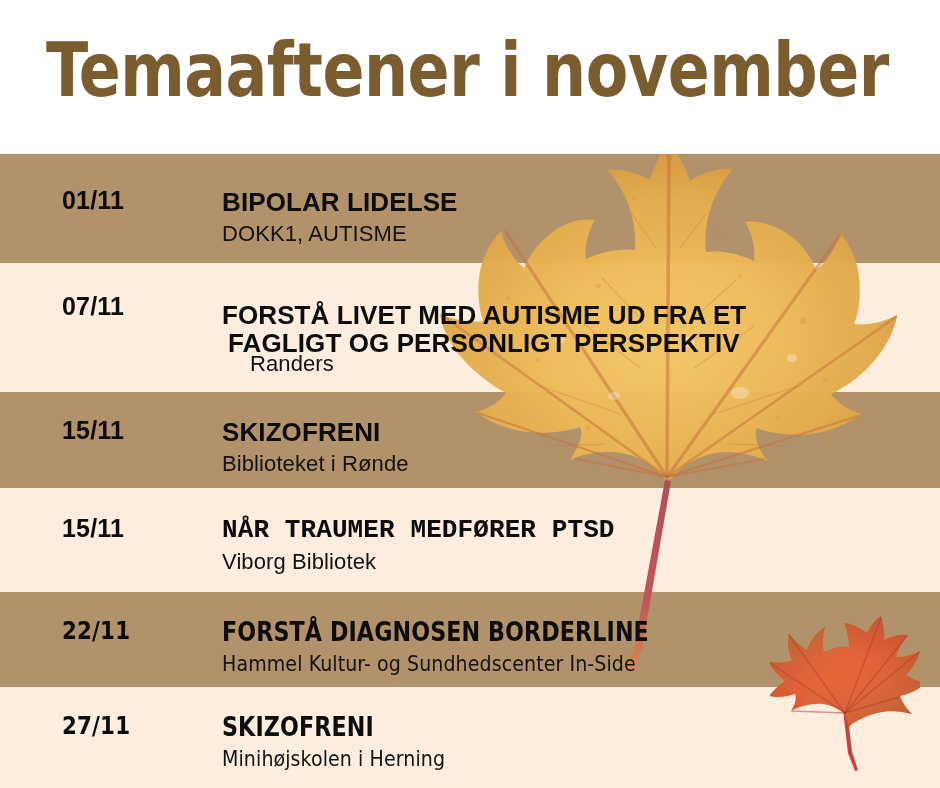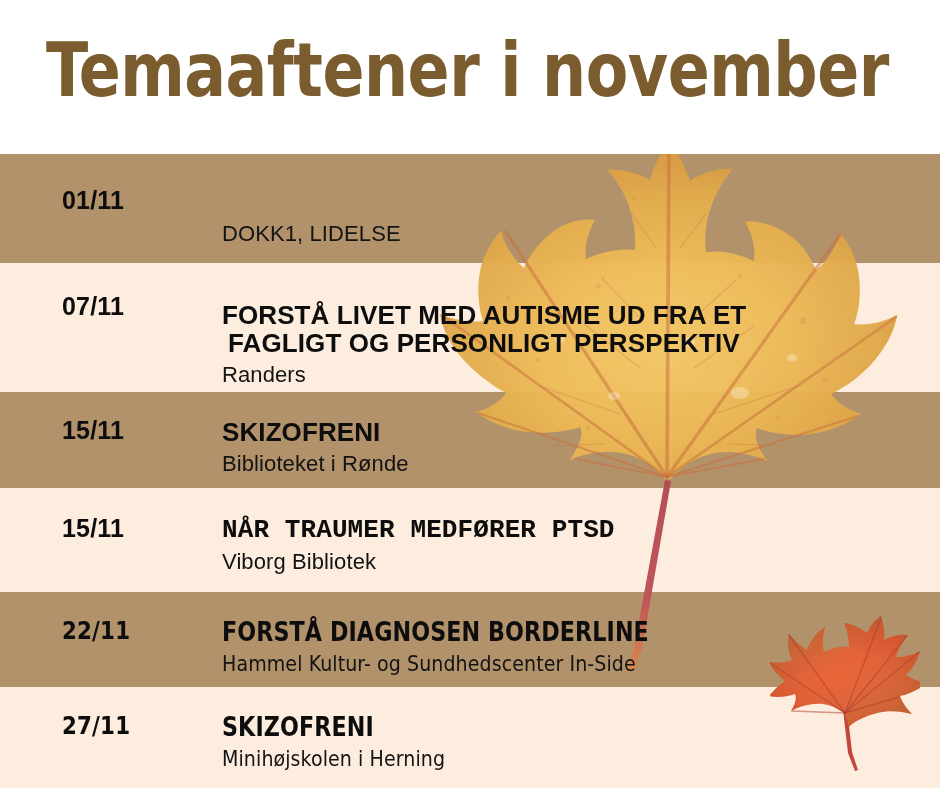--- a/index.html
+++ b/index.html
@@ -274,28 +274,29 @@
   </div>
 
   <div class="header">
     <div class="poster-title">Temaaftener i november</div>
   </div>
 
   <div class="rows">
 
     <div class="row" style="top:154px;height:109px;">
       <span class="date" style="top:32px;">01/11</span>
-      <span class="place" style="top:67px;">DOKK1, LIDELSE</span>
+      <span class="title" style="top:31px;">BIPOLAR LIDELSE</span>
+      <span class="place" style="top:67px;">DOKK1, AUTISME</span>
     </div>
 
     <div class="row" style="top:263px;height:129px;">
       <span class="date" style="top:29px;">07/11</span>
       <span class="title" style="top:28px;margin-top:7px;">FORSTÅ LIVET MED AUTISME UD FRA ET</span>
       <span class="title" style="top:63px;left:228px;">FAGLIGT OG PERSONLIGT PERSPEKTIV</span>
-      <span class="place" style="top:99px;">Randers</span>
+      <span class="place" style="top:88px;margin-left:28px;">Randers</span>
     </div>
 
     <div class="row" style="top:392px;height:96px;">
       <span class="date" style="top:24px;">15/11</span>
       <span class="title" style="top:23px;">SKIZOFRENI</span>
       <span class="place" style="top:59px;">Biblioteket i Rønde</span>
     </div>
 
     <div class="row" style="top:488px;height:104px;">
       <span class="date" style="top:26px;">15/11</span>

